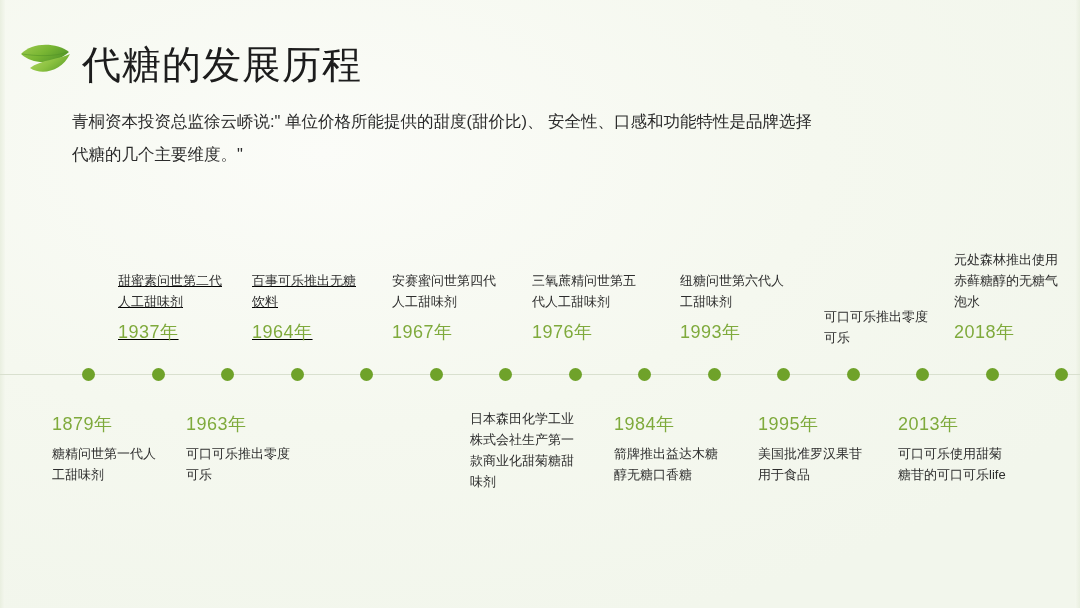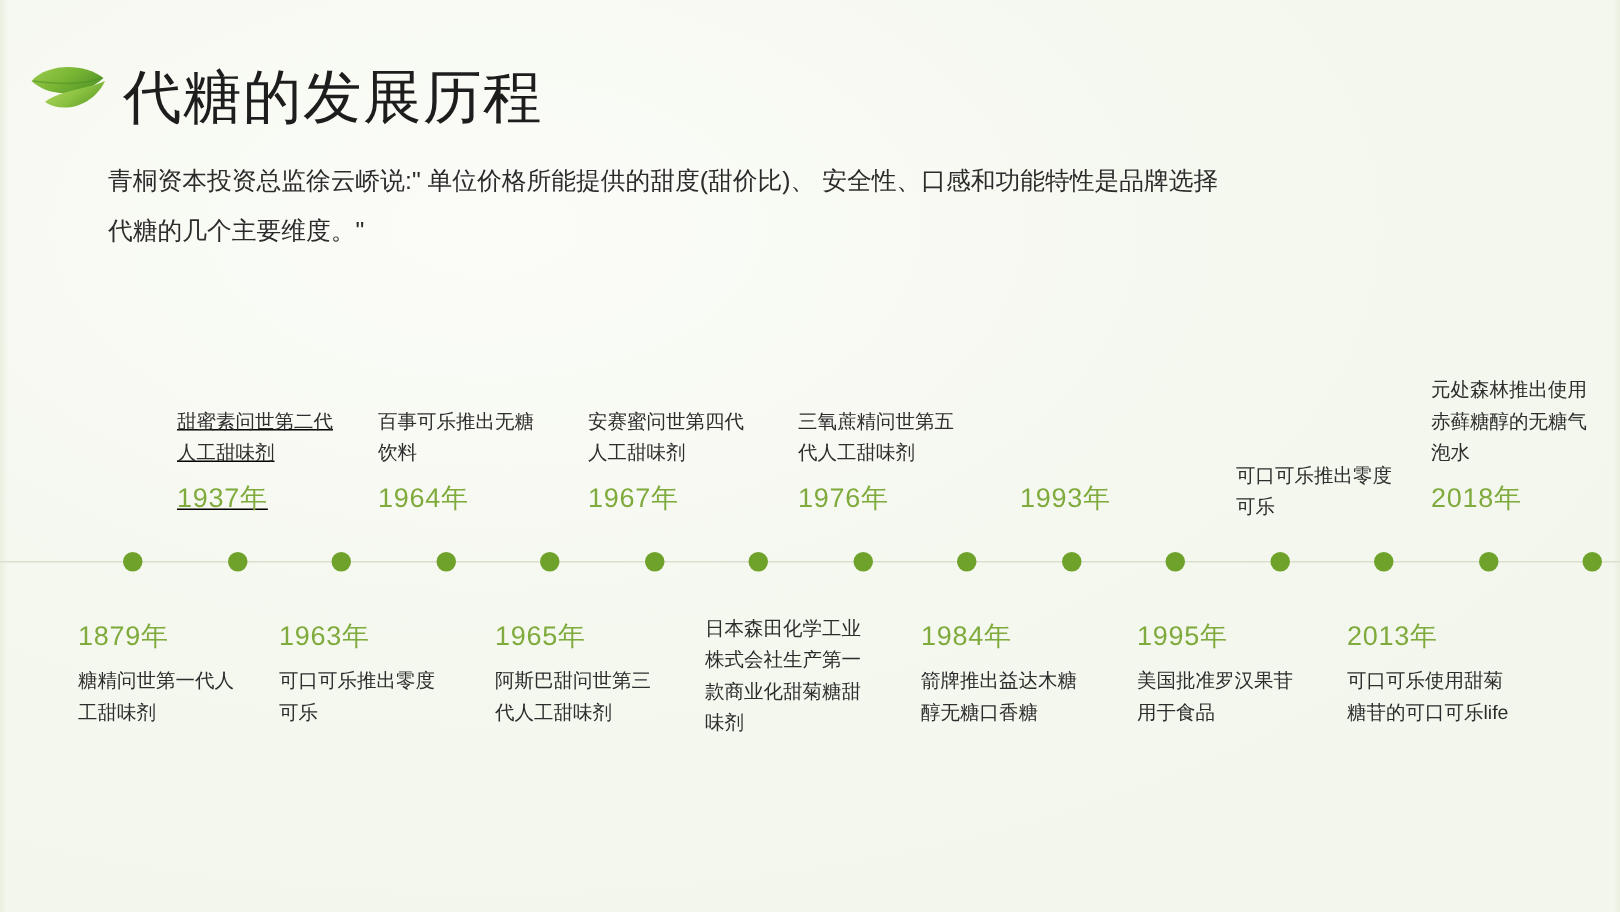--- a/index.html
+++ b/index.html
@@ -187,56 +187,53 @@
       <div class="dot" style="left: 916px;"></div>
       <div class="dot" style="left: 985.5px;"></div>
       <div class="dot" style="left: 1055px;"></div>
     </div>
 
   <div class="top-row" id="top-row">
       <div class="entry entry-top" style="left: 118px; text-decoration: underline;">
         <div class="desc">甜蜜素问世第二代人工甜味剂</div>
         <div class="year">1937年</div>
       </div>
-      <div class="entry entry-top" style="left: 252px;">
+      <div class="entry entry-top" style="left: 252px; text-decoration: underline;">
         <div class="desc">百事可乐推出无糖饮料</div>
         <div class="year">1964年</div>
       </div>
       <div class="entry entry-top" style="left: 392px;">
         <div class="desc">安赛蜜问世第四代人工甜味剂</div>
         <div class="year">1967年</div>
       </div>
       <div class="entry entry-top" style="left: 532px;">
         <div class="desc">三氧蔗精问世第五代人工甜味剂</div>
         <div class="year">1976年</div>
       </div>
       <div class="entry entry-top" style="left: 680px;">
+        <div class="desc">纽糖问世第六代人工甜味剂</div>
         <div class="year">1993年</div>
       </div>
       <div class="entry entry-top" style="left: 824px;">
         <div class="desc">可口可乐推出零度可乐</div>
       </div>
       <div class="entry entry-top" style="left: 954px;">
         <div class="desc">元处森林推出使用赤藓糖醇的无糖气泡水</div>
         <div class="year">2018年</div>
       </div>
     </div>
   <div class="bottom-row" id="bottom-row">
       <div class="entry entry-bottom" style="left: 52px;">
         <div class="year">1879年</div>
         <div class="desc">糖精问世第一代人工甜味剂</div>
       </div>
       <div class="entry entry-bottom" style="left: 186px;">
         <div class="year">1963年</div>
         <div class="desc">可口可乐推出零度可乐</div>
       </div>
-      <div class="entry entry-bottom" style="left: 330px;">
-        <div class="year">1965年</div>
-        <div class="desc">阿斯巴甜问世第三代人工甜味剂</div>
-      </div>
       <div class="entry entry-bottom" style="left: 470px;">
         <div class="desc">日本森田化学工业株式会社生产第一款商业化甜菊糖甜味剂</div>
       </div>
       <div class="entry entry-bottom" style="left: 614px;">
         <div class="year">1984年</div>
         <div class="desc">箭牌推出益达木糖醇无糖口香糖</div>
       </div>
       <div class="entry entry-bottom" style="left: 758px;">
         <div class="year">1995年</div>
         <div class="desc">美国批准罗汉果苷用于食品</div>

